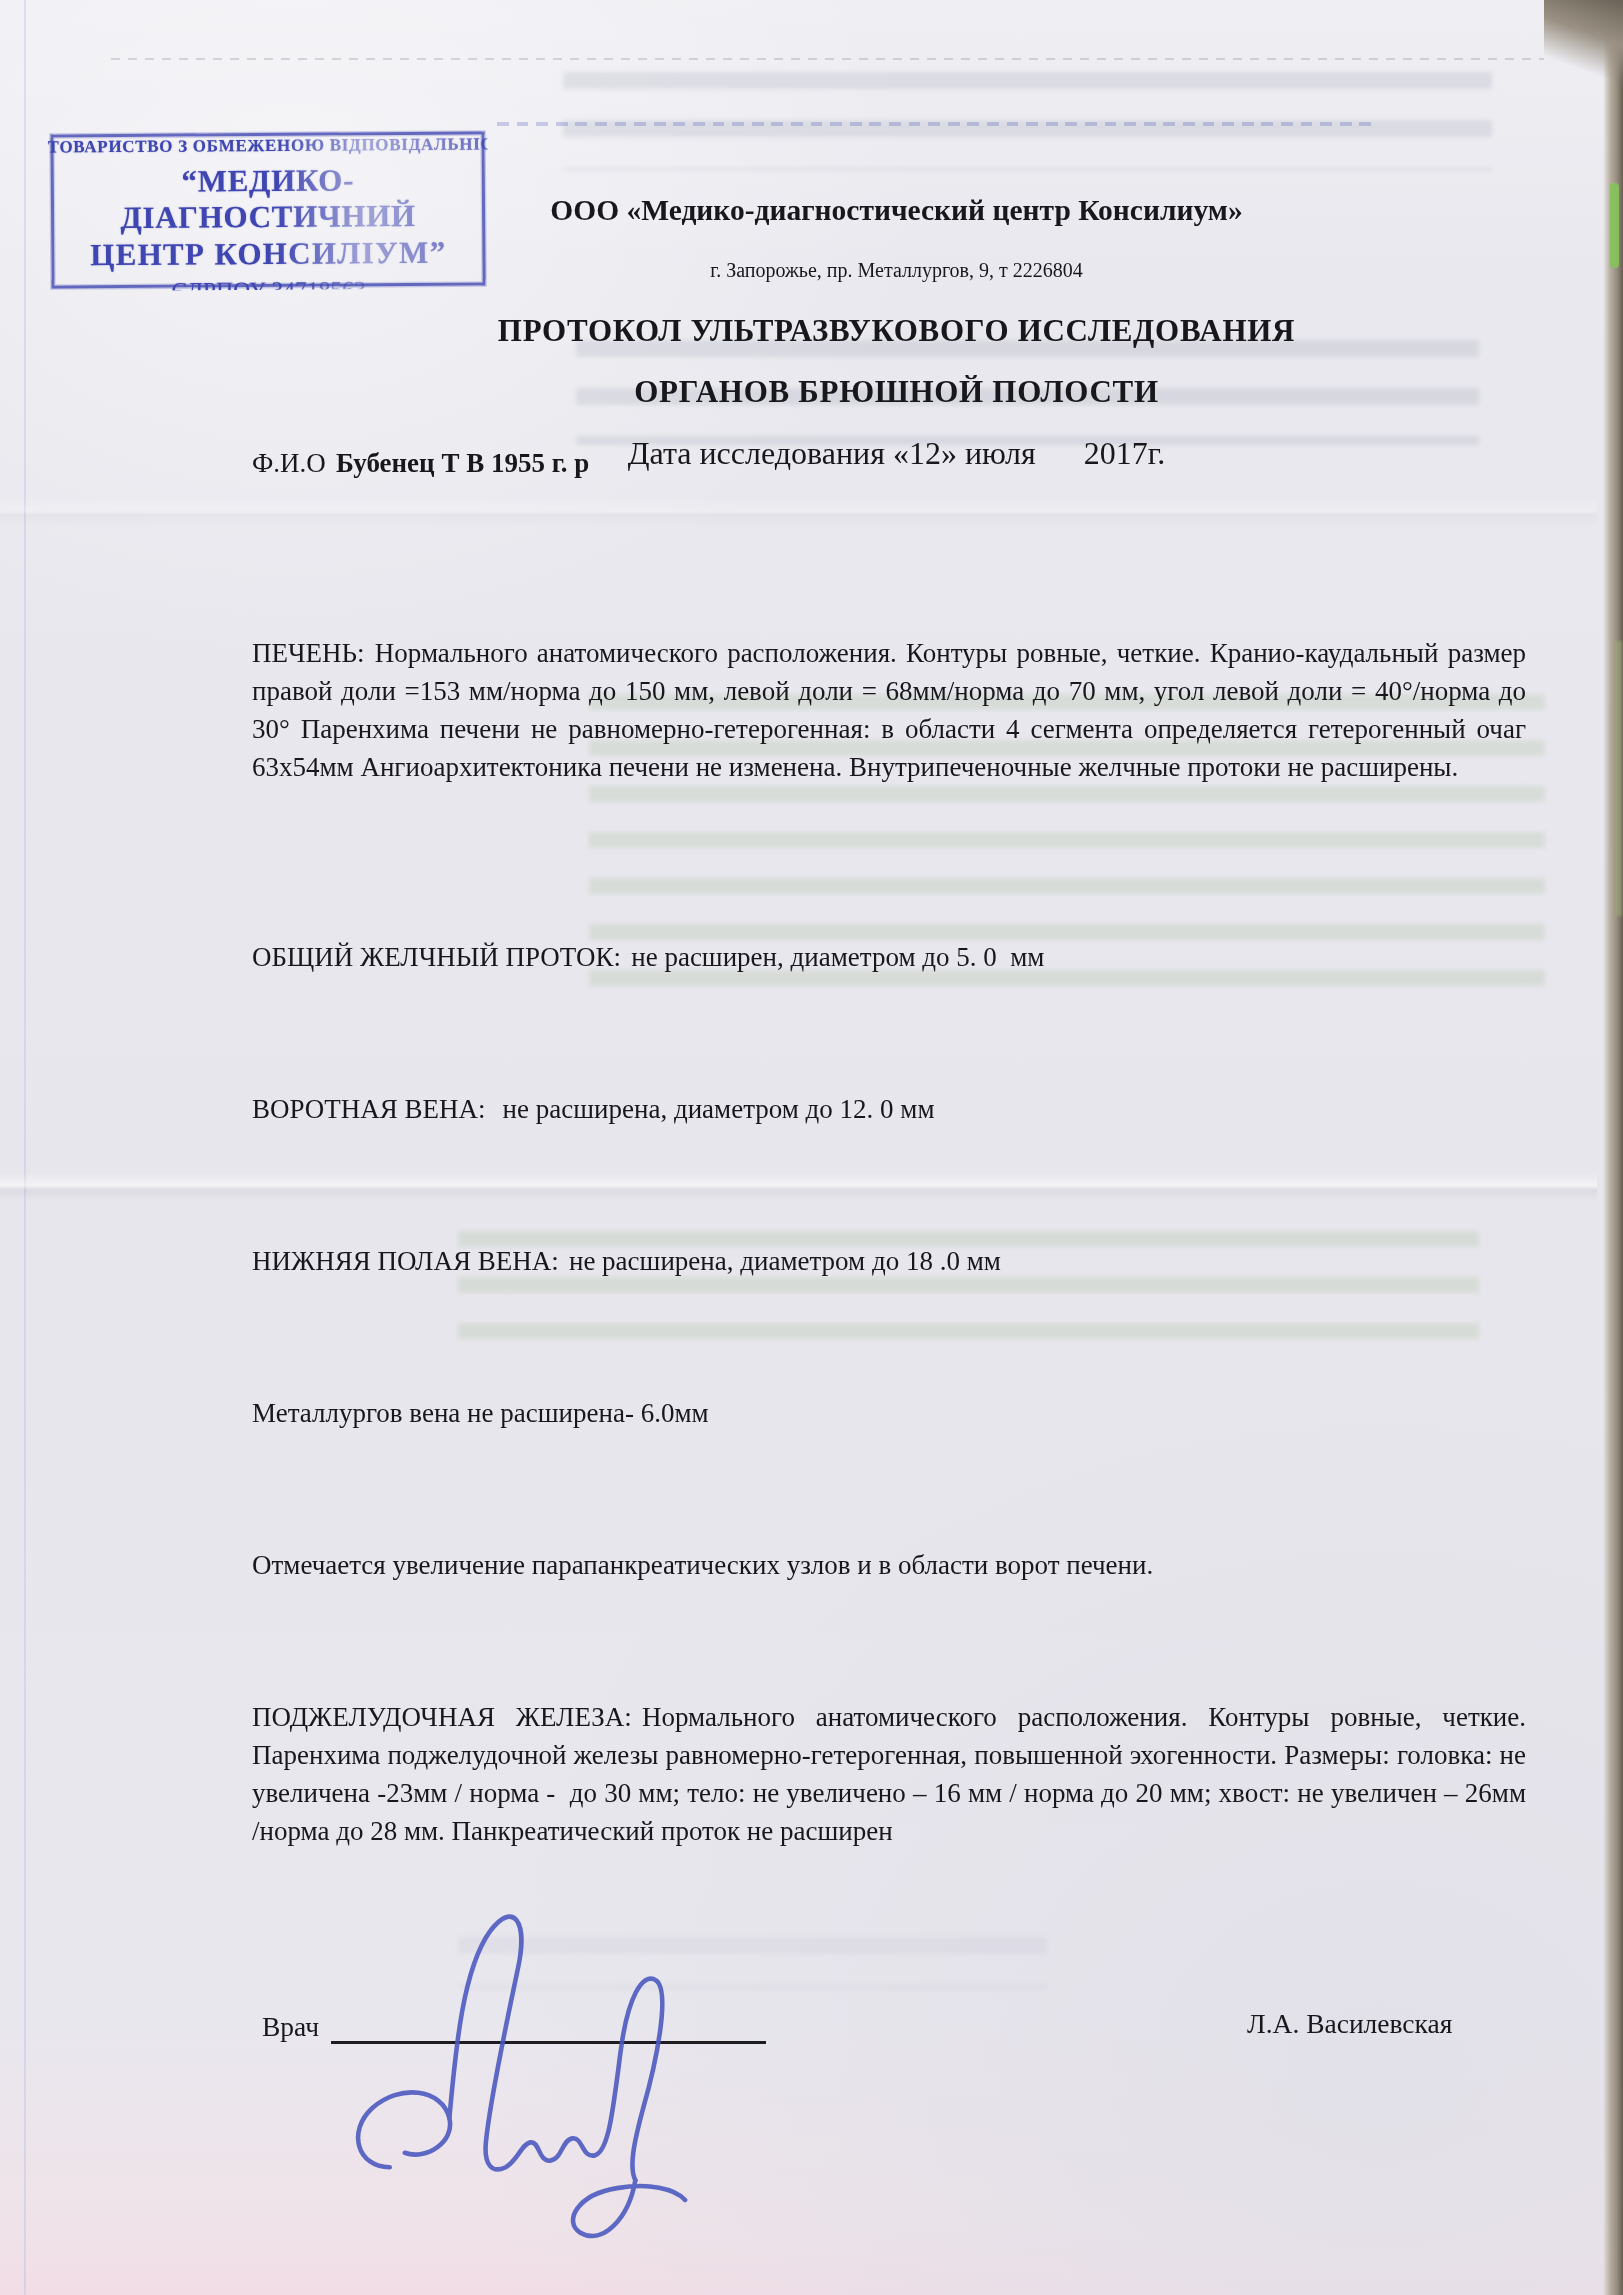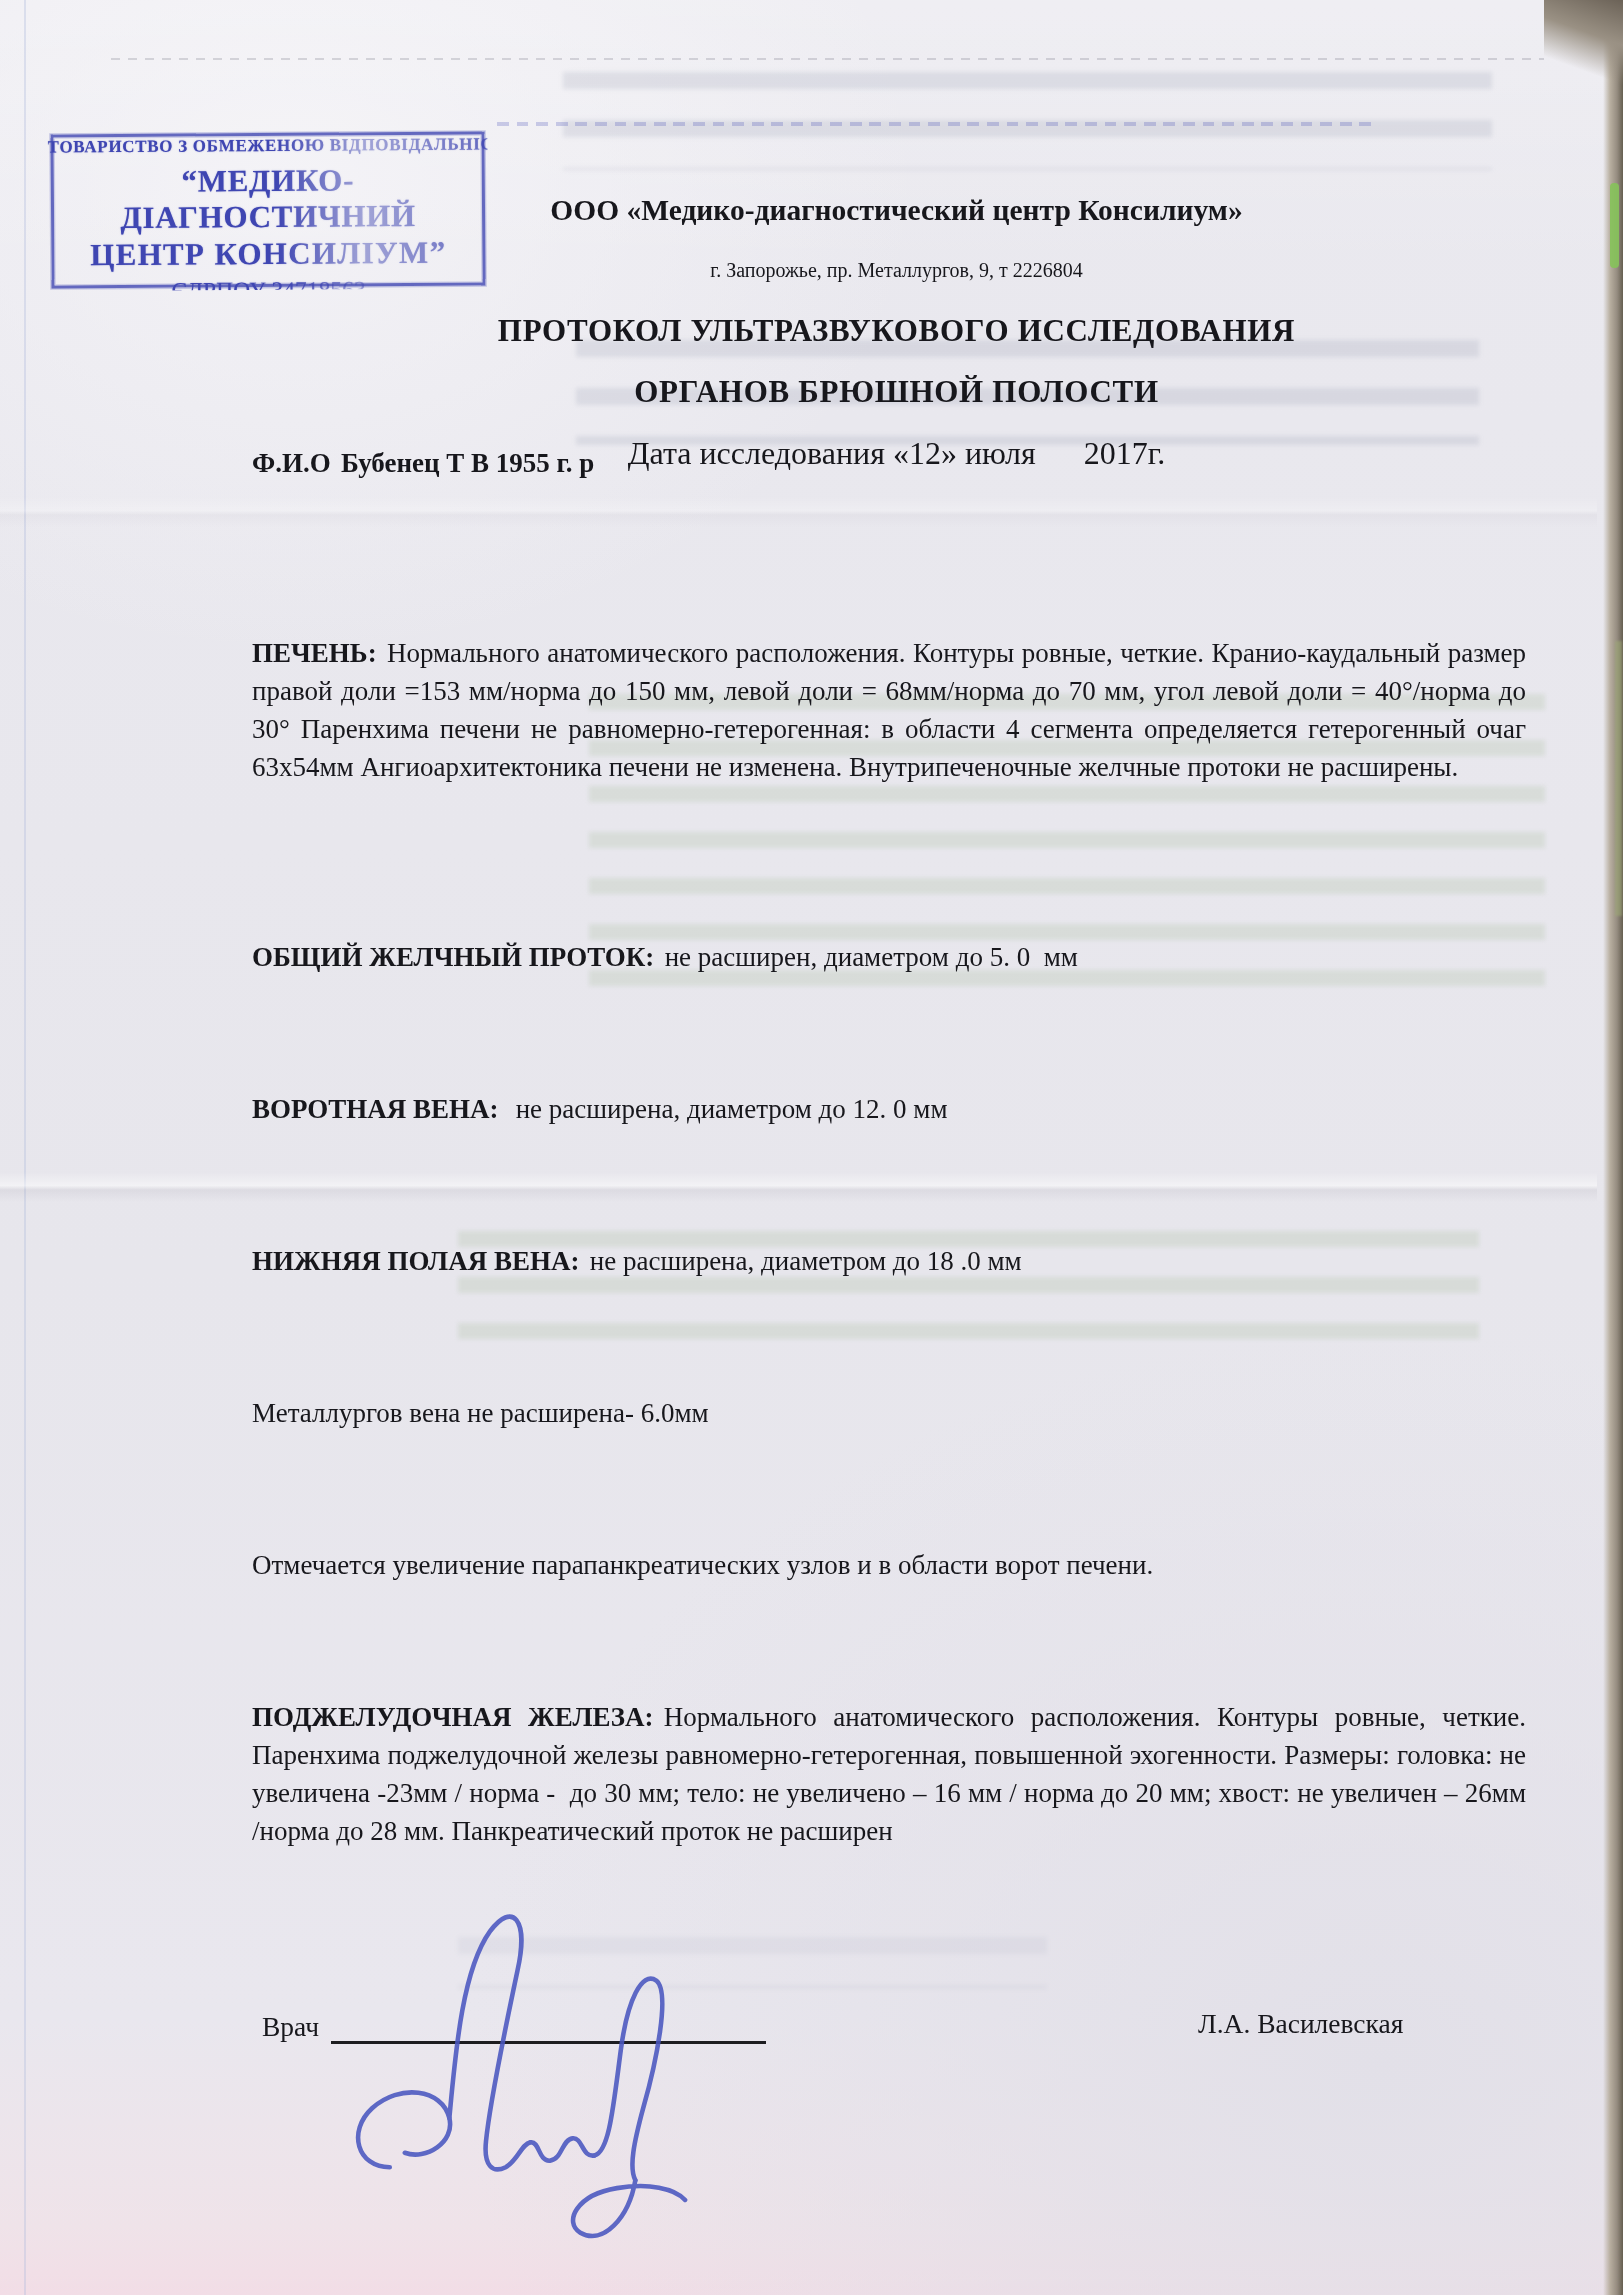--- a/index.html
+++ b/index.html
@@ -52,28 +52,28 @@
   .header{position:absolute;left:268px;right:98px;top:169px;text-align:center;white-space:pre-wrap;}
   .h-org{font-size:29.5px;font-weight:bold;line-height:38px;}
   .h-addr{font-size:20px;line-height:38px;}
   .h-title{font-size:31px;font-weight:bold;line-height:39px;letter-spacing:0.7px;}
   .h-date{font-size:32px;line-height:39px;margin-top:1.3px;}
 
   
   .doc-body{position:absolute;left:252px;right:97px;top:368px;
     font-size:27px;line-height:38px;text-align:justify;white-space:pre-wrap;}
   .para{margin:0;}
-  .lbl{font-weight:bold;margin-right:.38em;}
+  .lbl{font-weight:normal;margin-right:.38em;}
   .lbl:empty{display:none;}
   .fio{font-weight:bold;}
 
   
   .sig-label{position:absolute;left:262px;top:2011px;font-size:27.5px;}
   .sig-line{position:absolute;left:331px;top:2041px;width:435px;height:2.6px;background:#1d1d20;}
-  .sig-name{position:absolute;left:1198px;top:2008px;font-size:27.5px;}
+  .sig-name{position:absolute;left:1247px;top:2008px;font-size:27.5px;}
   .sig-svg{position:absolute;left:321px;top:1892px;}
 </style>
 </head>
 <body>
 
 <div class="page">
 
   <div class="edge-right"></div>
   <div class="edge-right-top"></div>
   <div class="green-sliver"></div>

